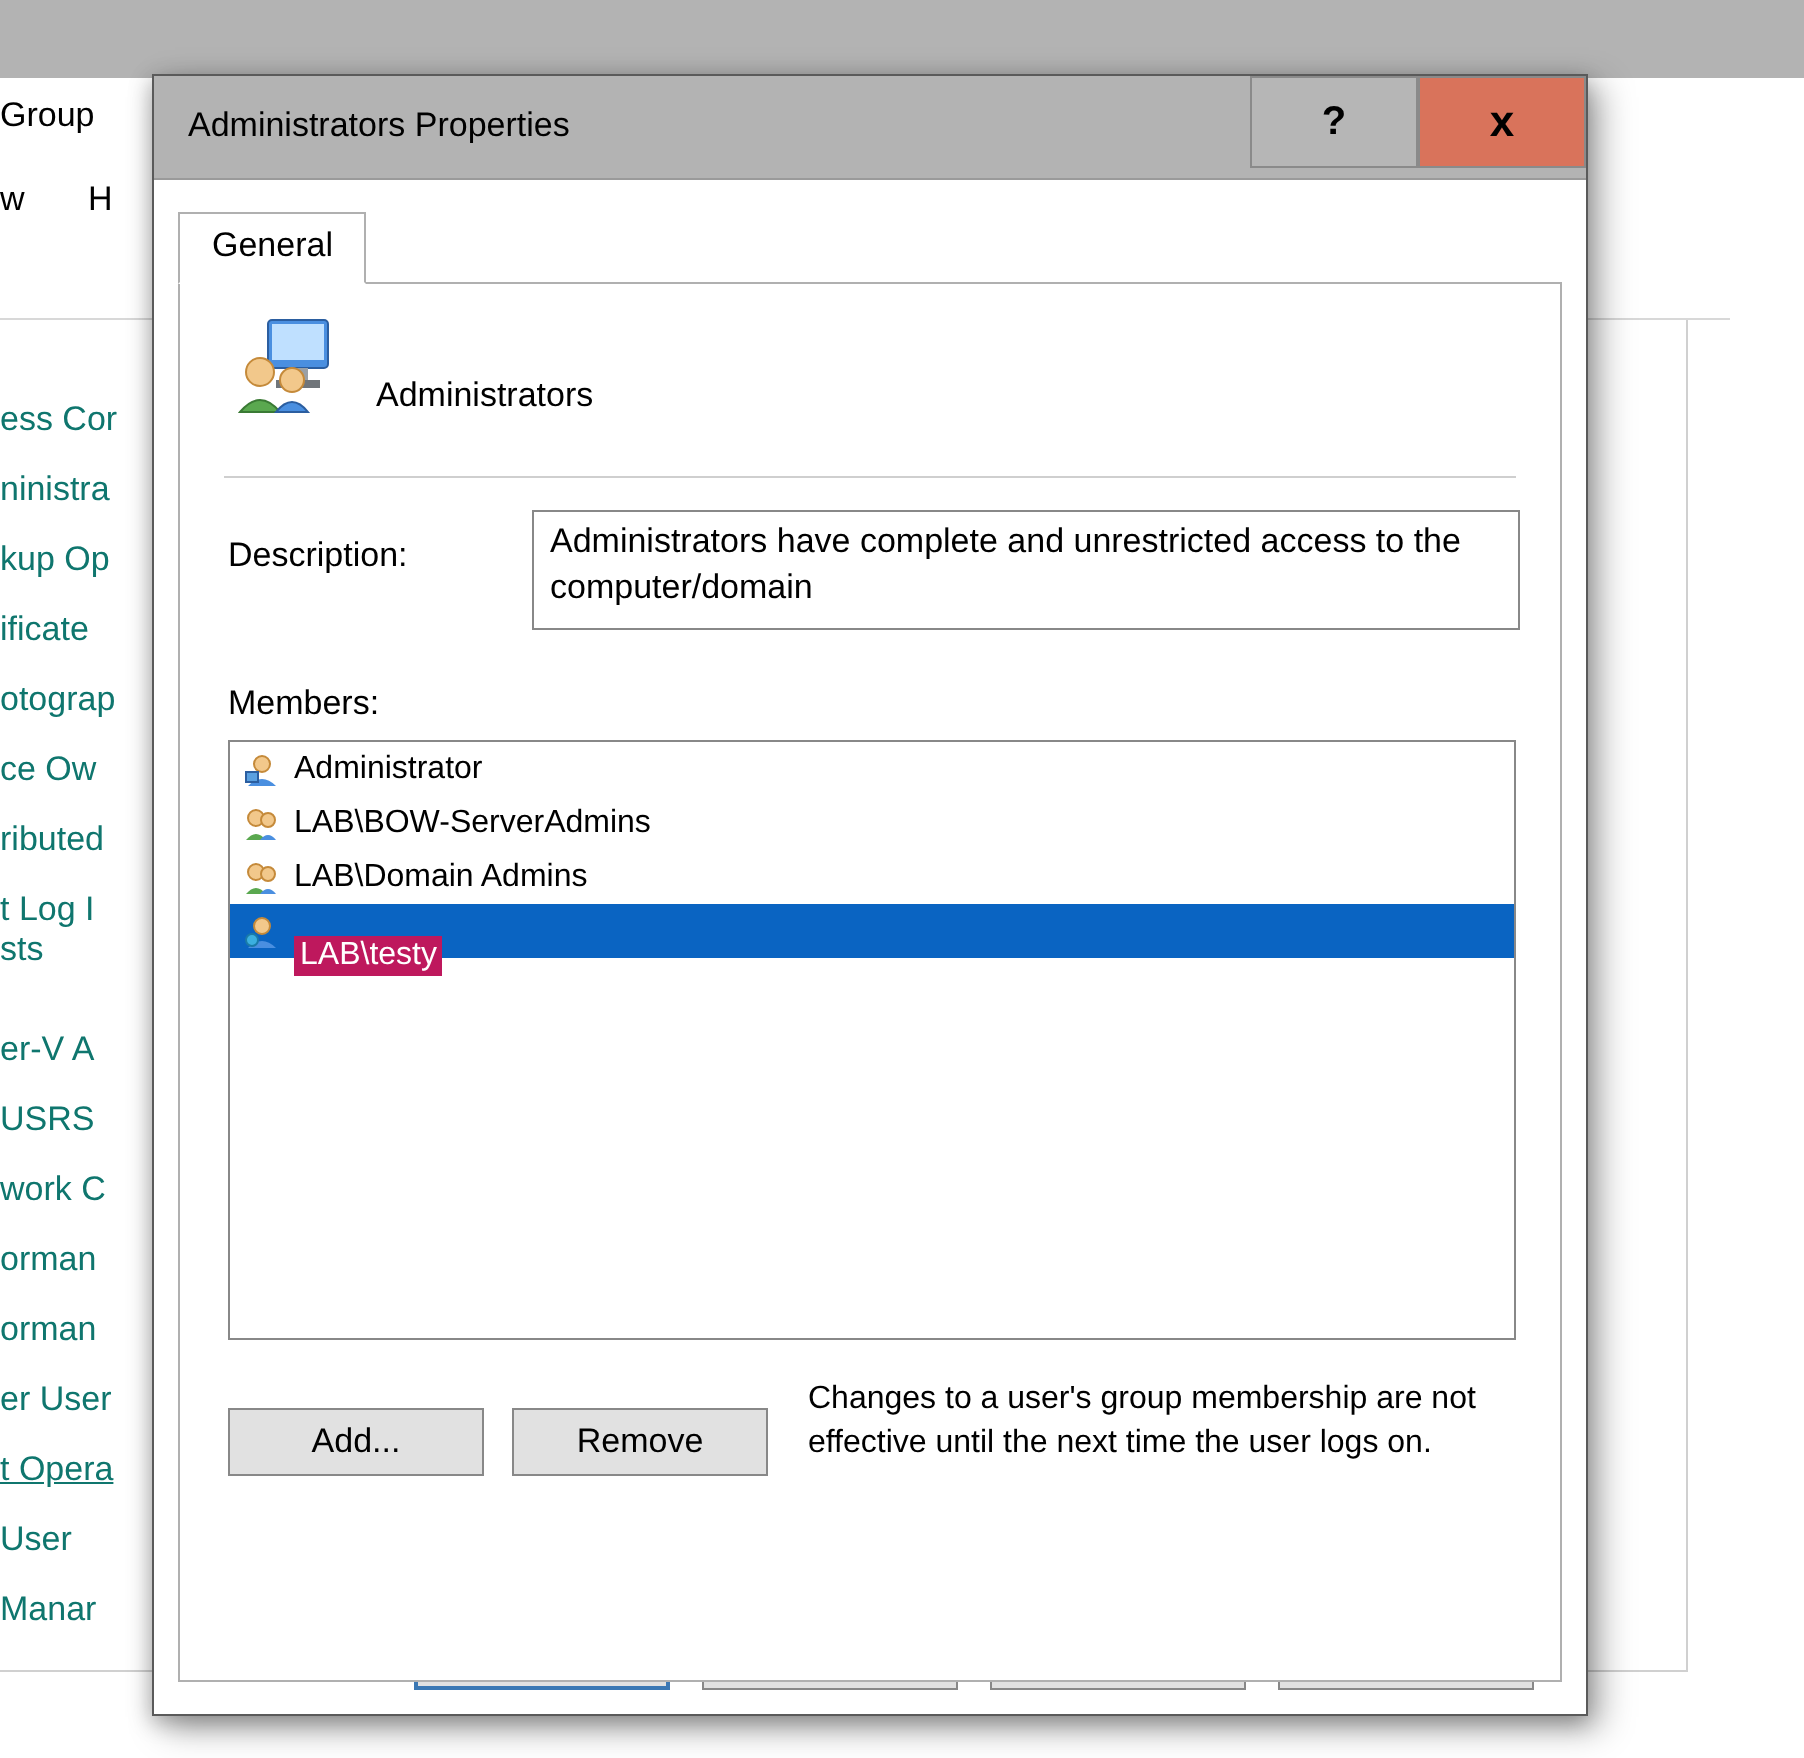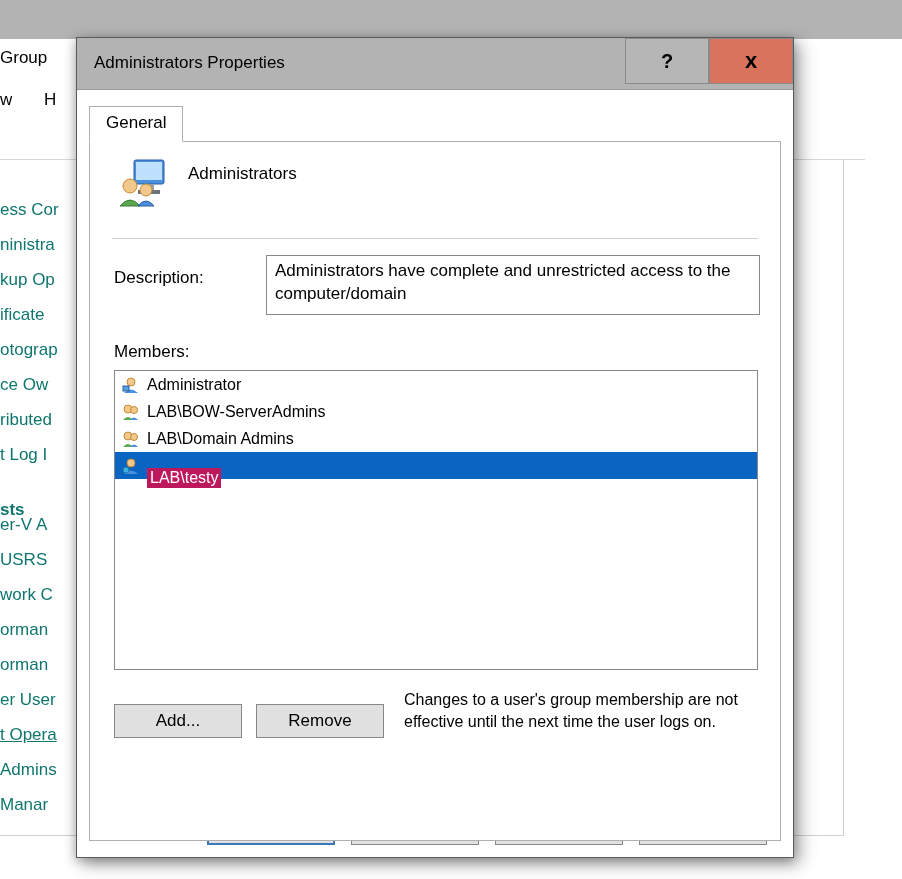--- a/index.html
+++ b/index.html
@@ -132,21 +132,21 @@
     z-index: 1;
   }
   
   .group-icon {
     position: absolute;
     left: 26px; top: 14px;
     width: 52px; height: 52px;
   }
   .group-name {
     position: absolute;
-    left: 98px; top: 22px;
+    left: 98px; top: 46px;
     font-size: 17px;
   }
   .hr {
     position: absolute;
     left: 22px; top: 96px;
     width: 646px; height: 1px;
     background: #cfcfcf;
   }
   .lbl-desc {
     position: absolute;
@@ -254,29 +254,29 @@
 <div class="bg-list-area"></div>
 <div id="bg-items-container">
       <div class="bg-item" style="top: 200px;">ess Cor</div>
       <div class="bg-item" style="top: 235px;">ninistra</div>
       <div class="bg-item" style="top: 270px;">kup Op</div>
       <div class="bg-item" style="top: 305px;">ificate</div>
       <div class="bg-item" style="top: 340px;">otograp</div>
       <div class="bg-item" style="top: 375px;">ce Ow</div>
       <div class="bg-item" style="top: 410px;">ributed</div>
       <div class="bg-item" style="top: 445px;">t Log I</div>
-      <div class="bg-item" style="top: 500px; font-weight: bold;">sts</div>
+      <div class="bg-item" style="top: 465px;">sts</div>
       <div class="bg-item" style="top: 515px;">er-V A</div>
       <div class="bg-item" style="top: 550px;">USRS</div>
       <div class="bg-item" style="top: 585px;">work C</div>
       <div class="bg-item" style="top: 620px;">orman</div>
       <div class="bg-item" style="top: 655px;">orman</div>
       <div class="bg-item" style="top: 690px;">er User</div>
       <div class="bg-item" style="top: 725px; text-decoration: underline;">t Opera</div>
-      <div class="bg-item" style="top: 760px;">Admins</div>
+      <div class="bg-item" style="top: 760px;">User</div>
       <div class="bg-item" style="top: 795px;">Manar</div>
     </div>
 <div class="bg-right-border"></div>
 <div class="bg-bottom-border"></div>
 
 <div class="dialog">
   <div class="dlg-titlebar">
     <div class="dlg-title">Administrators Properties</div>
     <div class="dlg-btn dlg-help">
           <span>?</span>

